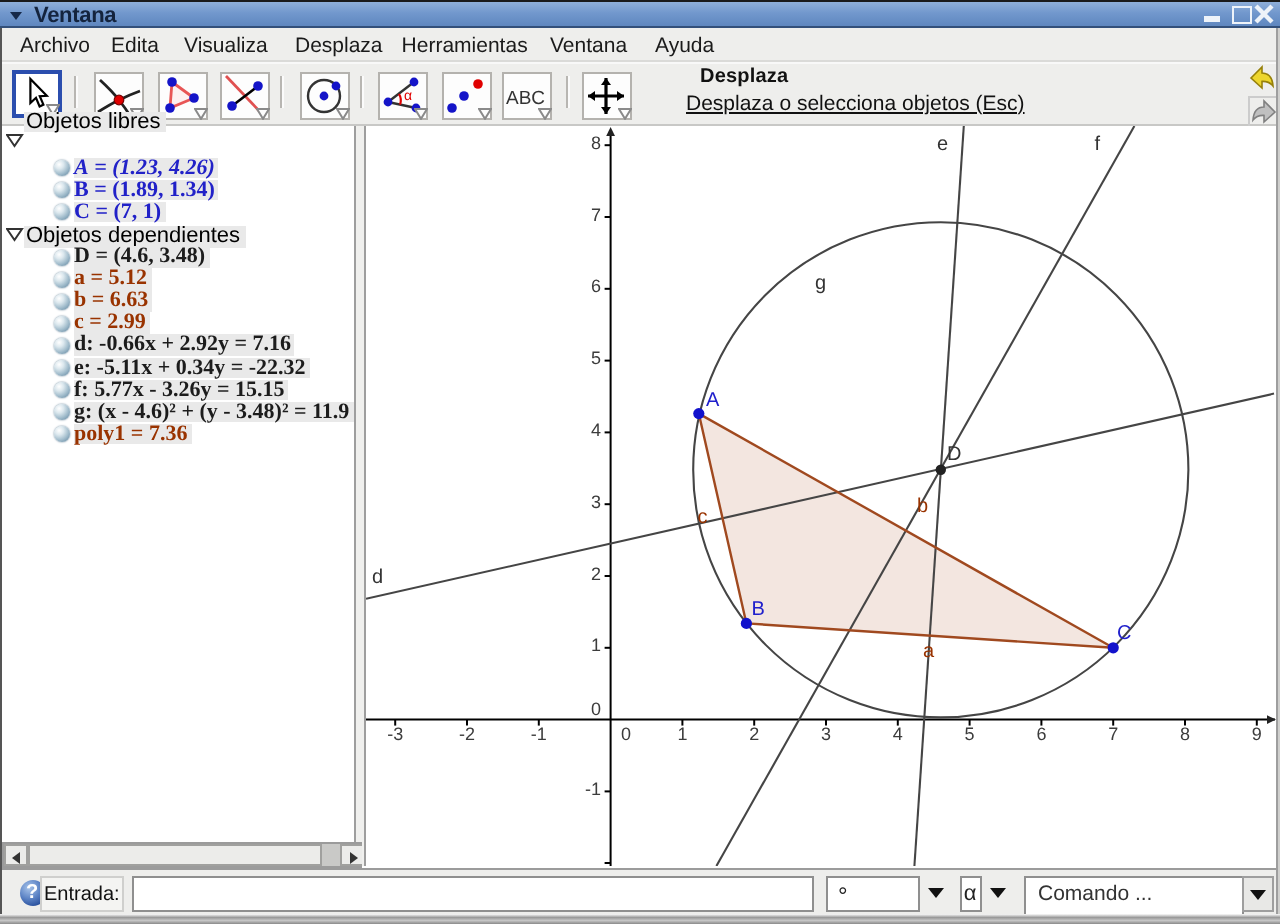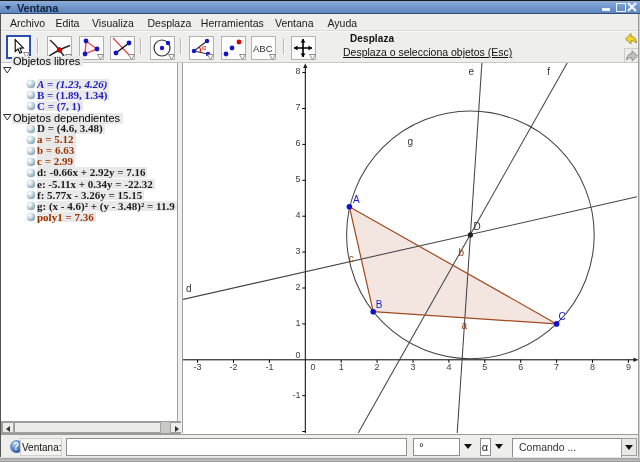--- a/index.html
+++ b/index.html
@@ -355,21 +355,21 @@
       <text x="224.5" y="81.5" fill="#333">g</text>
     </g>
   </svg>
   </div>
 
   <div class="abs" id="inputbar"></div>
   <div class="abs" id="helpicon" style="left:9.5px;top:440px;width:13px;height:13px;border-radius:50%;
     background:radial-gradient(circle at 35% 30%, #a8c4ea 0%, #5b82c4 45%, #2d54a0 75%, #1d3c74 100%);
     color:#fff;font-size:10px;font-weight:bold;text-align:center;line-height:13px;">?</div>
   <div class="abs" style="left:20px;top:437.5px;width:42px;height:18px;border:1px solid #cfcfcd;background:#f4f4f2;box-sizing:border-box;"></div>
-  <div class="abs" id="entlbl">Ventana:</div>
+  <div class="abs" id="entlbl">Entrada:</div>
   <div class="abs ifield" style="left:66px;width:341px;height:18px;"></div>
   <div class="abs ifield" style="left:413px;width:47px;height:18px;padding-left:5px;line-height:19px;font-size:12px;">°</div>
   <div class="abs combodd" style="left:464px;top:444px;"></div>
   <div class="abs ifield" style="left:479.5px;width:11px;height:18px;text-align:center;line-height:16px;">α</div>
   <div class="abs combodd" style="left:494.5px;top:444px;"></div>
   <div class="abs ifield" style="left:512px;width:110px;height:34px;padding-left:6px;line-height:17px;color:#333;font-size:10.5px;">Comando ...</div>
   <div class="abs" style="left:621px;top:438px;width:16px;height:18px;background:#e8e8e6;border:1px solid #9e9e9e;box-sizing:border-box;">
     <div class="combodd" style="position:absolute;left:3px;top:6px;"></div>
   </div>
 

